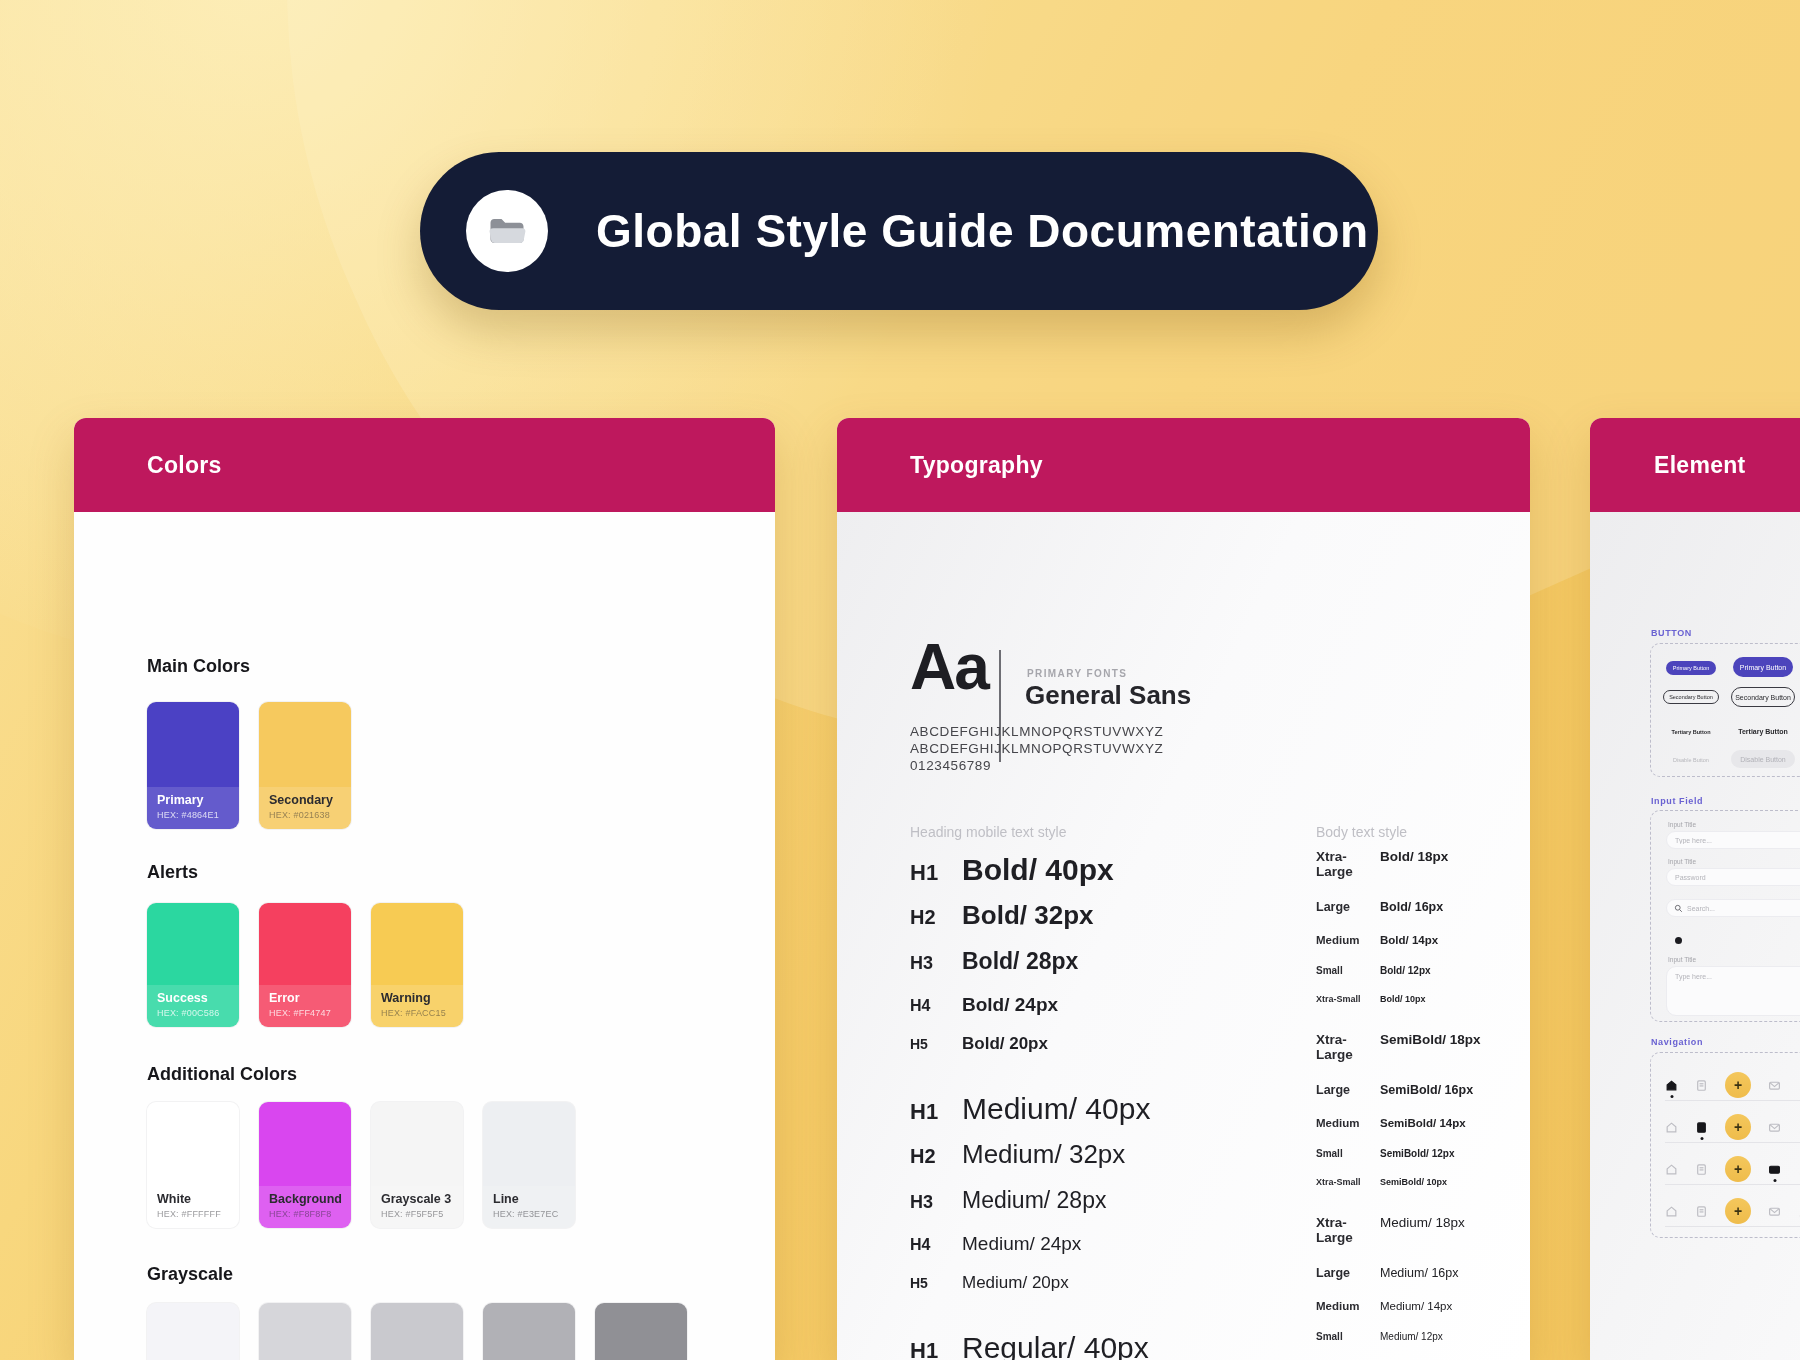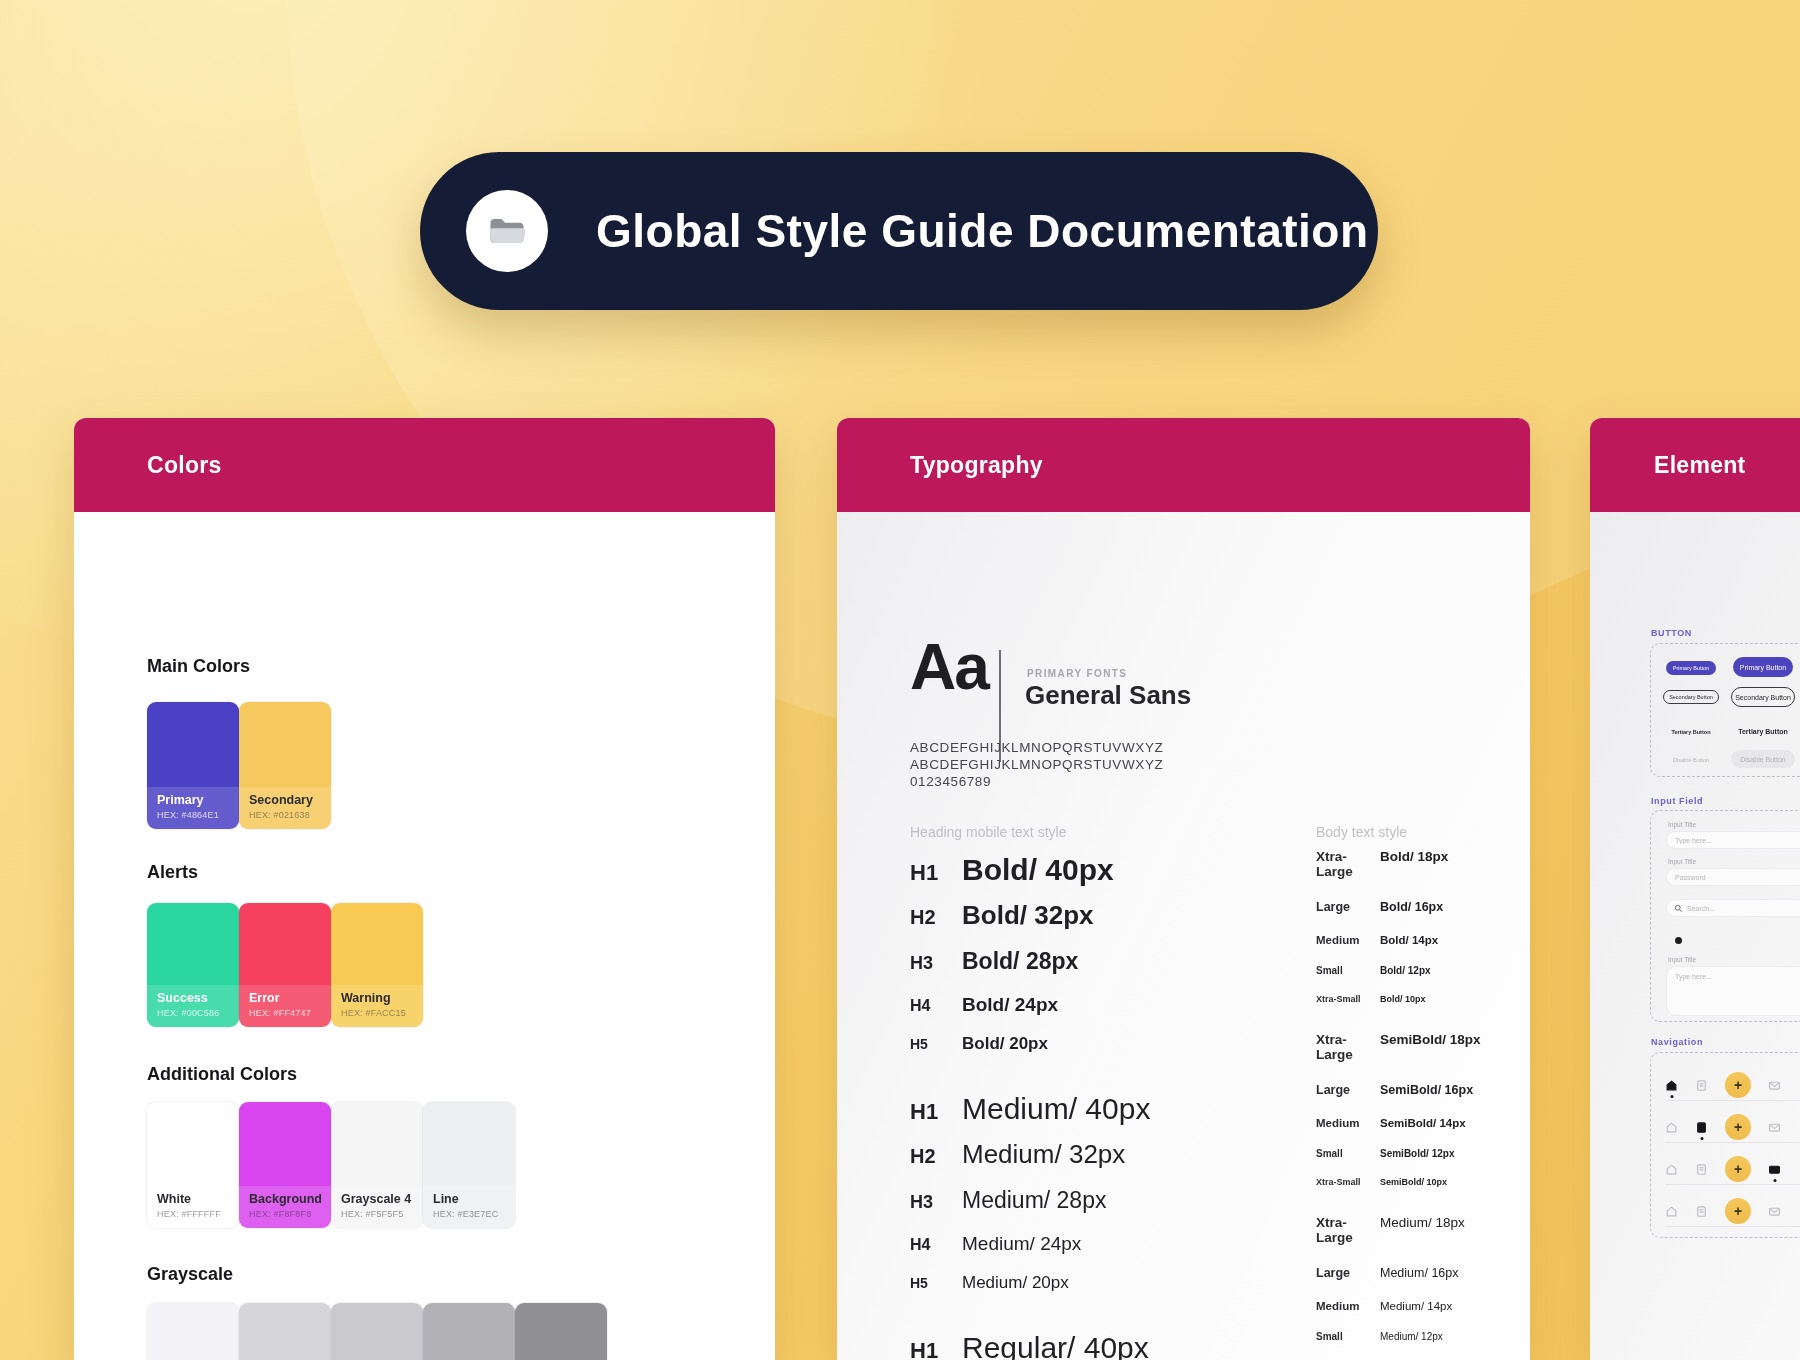--- a/index.html
+++ b/index.html
@@ -23,41 +23,41 @@
   .panel { position:absolute; top:418px; height:942px; border-radius:12px 12px 0 0; overflow:hidden;
     box-shadow:0 20px 46px rgba(150,95,15,0.22); }
   .panel-head { height:94px; background:#be185d; display:flex; align-items:center; }
   .panel-head .ttl { color:#FFFFFF; font-size:23px; font-weight:600; letter-spacing:0.3px; }
 
   
   .panel-colors { left:74px; width:701px; background:#FEFEFE; }
   .panel-colors .panel-head .ttl { margin-left:73px; }
   .c-body { position:relative; width:100%; height:848px; }
   .sec-h { position:absolute; left:73px; font-size:18px; font-weight:700; color:#17171B; }
-  .sw-row { position:absolute; left:73px; display:flex; }
+  .sw-row { position:absolute; left:73px; display:flex; gap:20px; }
   .swatch { width:92px; border-radius:9px; position:relative; overflow:hidden;
     box-shadow:0 0 0 1px rgba(20,20,40,0.05); }
   .sw-foot { position:absolute; left:0; right:0; bottom:0; height:42px; background:rgba(255,255,255,0.14);
     padding:6px 10px 0 10px; }
   .sw-name { font-size:12.5px; font-weight:700; }
   .sw-hex { font-size:9px; margin-top:3px; letter-spacing:0.2px; }
   .sw-light .sw-name { color:#FFFFFF; }
   .sw-light .sw-hex { color:rgba(255,255,255,0.78); }
   .sw-dark .sw-name { color:#2B2B30; }
   .sw-dark .sw-hex { color:rgba(40,40,45,0.48); }
 
   
   .panel-typo { left:837px; width:693px; background:linear-gradient(115deg,#EDEDEF 0%,#FAFAFB 45%,#FFFFFF 100%); }
   .panel-typo .panel-head .ttl { margin-left:73px; }
   .t-body { position:relative; width:100%; height:848px; }
   .aa { position:absolute; left:73px; top:118px; font-size:64px; font-weight:700; color:#1E1E23; letter-spacing:-2px; }
   .t-divider { position:absolute; left:162px; top:138px; width:2px; height:112px; background:#6E6E74; }
   .t-pfl { position:absolute; left:190px; top:156px; font-size:10px; letter-spacing:1.4px; color:#A6A6AC; font-weight:600; }
   .t-fname { position:absolute; left:188px; top:168px; font-size:26px; font-weight:600; color:#26262B; }
-  .t-alpha { position:absolute; left:73px; top:227px; font-size:13.5px; line-height:17px; color:#46464B; letter-spacing:0.6px; }
+  .t-alpha { position:absolute; left:73px; top:211px; font-size:13.5px; line-height:17px; color:#46464B; letter-spacing:0.6px; }
   .col-label { position:absolute; font-size:14px; color:#BFBFC5; }
   .h-col { position:absolute; left:73px; top:338px; width:380px; }
   .h-row { display:flex; align-items:baseline; color:#1F1F24; }
   .h-row .tag { width:52px; font-weight:700;margin-top:10px; }
   .h1 .tag{font-size:22px}.h2 .tag{font-size:20px}.h3 .tag{font-size:18px}.h4 .tag{font-size:16px}.h5 .tag{font-size:14px}
   .h1 .val{font-size:30px}.h2 .val{font-size:26px}.h3 .val{font-size:23px}.h4 .val{font-size:19px}.h5 .val{font-size:17px}
   .h1{margin-bottom:9px}.h2{margin-bottom:12px}.h3{margin-bottom:12px}.h4{margin-bottom:10px}.h5{margin-bottom:35px}
   .grp-bold .val{font-weight:700}.grp-medium .val{font-weight:500}.grp-regular .val{font-weight:400}
   .grp-semibold .val{font-weight:600}
   .b-col { position:absolute; left:479px; top:337px; width:214px; }
@@ -172,21 +172,21 @@
             </div>
         </div>
         <div class="swatch sw-dark" style="height: 126px; background-color: #d946ef;">
           <div class="sw-foot">
               <div class="sw-name">Background</div>
               <div class="sw-hex">HEX: #F8F8F8</div>
             </div>
         </div>
         <div class="swatch sw-dark" style="height: 126px; background-color: rgb(245, 245, 245);">
           <div class="sw-foot">
-              <div class="sw-name">Grayscale 4</div>
+              <div class="sw-name">Grayscale 3</div>
               <div class="sw-hex">HEX: #F5F5F5</div>
             </div>
         </div>
         <div class="swatch sw-dark" style="height: 126px; background-color: rgb(237, 239, 242);">
           <div class="sw-foot">
               <div class="sw-name">Line</div>
               <div class="sw-hex">HEX: #E3E7EC</div>
             </div>
         </div>
       </div>

